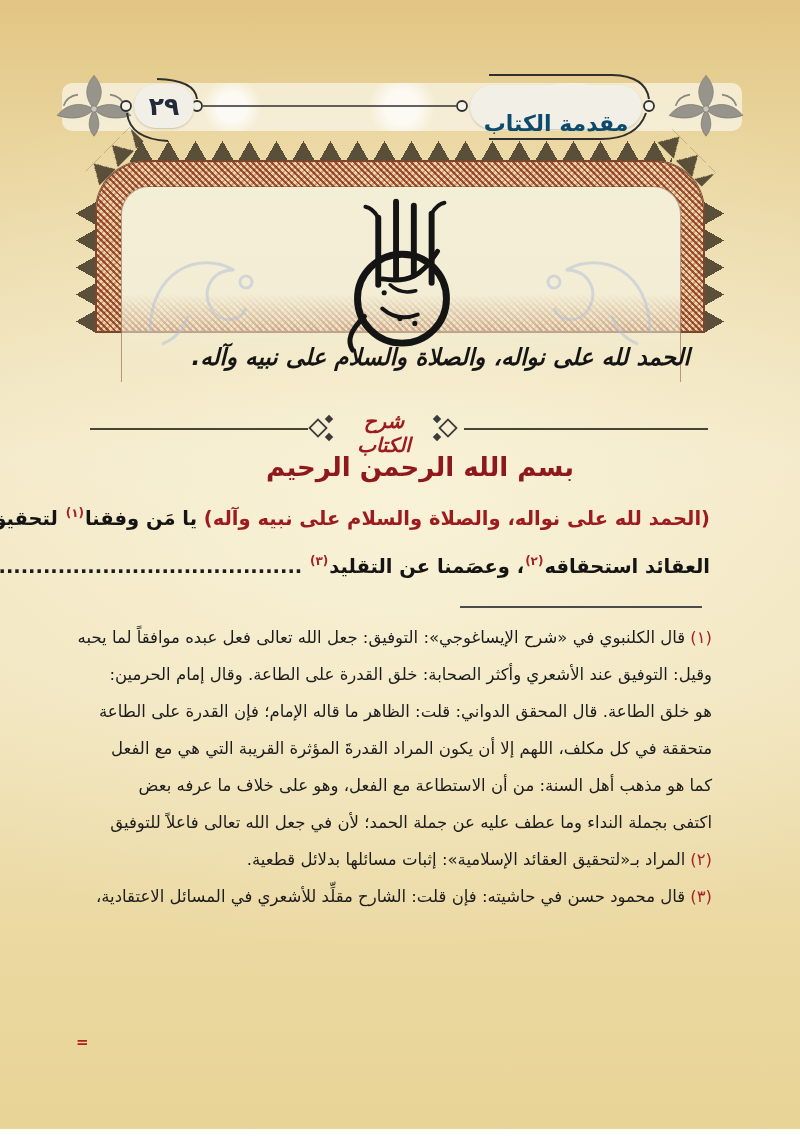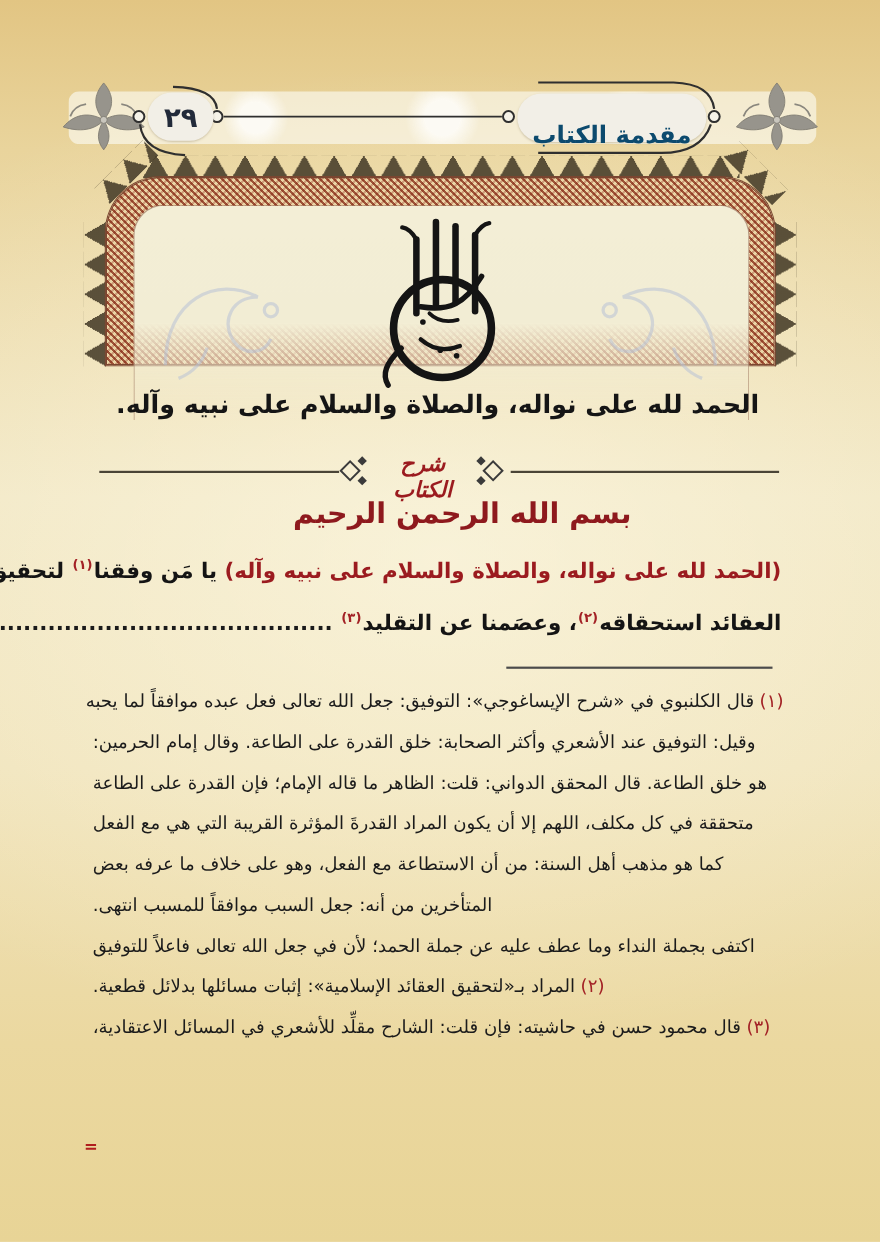--- a/index.html
+++ b/index.html
@@ -49,41 +49,41 @@
       repeating-linear-gradient(-45deg,#a85840 0 2px,#e8d2a2 2px 4.5px);
     box-shadow:inset 0 0 0 1px #7a4630, 0 0 0 1px #7a4630;}
   .fr-inner{position:absolute;left:121px;top:186px;width:558px;height:195px;border-radius:28px 28px 0 0;
     background:linear-gradient(180deg,#f3eed6 0%,#f2edd4 55%,rgba(242,237,212,0) 100%);
     border:1px solid rgba(122,70,48,.5);border-bottom:none;}
   .wm{position:absolute;top:212px;width:130px;height:140px;opacity:.5;}
   .wm.l{left:142px;}
   .wm.r{left:528px;transform:scaleX(-1);}
   .bismillah{position:absolute;left:318px;top:188px;width:164px;height:168px;}
   
-  .opening{position:absolute;right:110px;left:auto;top:355px;white-space:nowrap;
-    font-size:23px;font-weight:bold;color:#151515;}
+  .opening{position:absolute;right:110px;left:auto;top:344px;white-space:nowrap;
+    font-size:23px;font-weight:bold;color:#151515;font-style:italic;}
   .div-line{position:absolute;top:428px;height:2px;background:#4a4436;}
   .div-line.l{left:90px;width:218px;}
   .div-line.r{left:464px;width:244px;}
   .diamonds{position:absolute;top:413px;width:28px;height:30px;}
   .diamonds.dl{left:308px;}
   .diamonds.dr{left:430px;transform:scaleX(-1);}
   .div-title{position:absolute;left:334px;top:409px;width:100px;text-align:center;
     font-size:20px;font-weight:bold;font-style:italic;color:#9b1b1f;}
   .basmala{position:absolute;left:40px;right:0;top:452px;text-align:center;
     font-size:26px;font-weight:bold;color:#8e191d;}
   .matn-line{position:absolute;right:90px;white-space:nowrap;font-size:19.5px;font-weight:bold;color:#141414;}
   .m1{top:506px;}
   .m2{top:554px;}
   .seg-red{color:#9b1b1f;}
   .seg-sup{color:#a32226;font-size:12px;vertical-align:8px;margin:0 1px;}
   .seg-dots{letter-spacing:.5px;color:#1a1a1a;}
   .fn-sep{position:absolute;left:460px;top:606px;width:242px;height:2px;background:#4b4b4b;}
   .footnotes{position:absolute;left:84px;top:619px;width:628px;font-size:16.5px;line-height:37px;color:#1b1b1b;}
-  .fn-line{text-align:left;white-space:nowrap;}
+  .fn-line{text-align:right;white-space:nowrap;}
   .fn-line.center{text-align:center;white-space:normal;}
   .fn-marker{color:#a32226;margin-left:5px;}
   .fn-cont{position:absolute;left:76px;top:1033px;font-size:15px;font-weight:bold;color:#b01e1e;}
 </style>
 </head>
 <body>
 
 <div class="page">
 
   <div class="hdr-band"></div>
@@ -220,23 +220,20 @@
       </div>
 
       <div class="fn-line">
         <span>متحققة في كل مكلف، اللهم إلا أن يكون المراد القدرةَ المؤثرة القريبة التي هي مع الفعل</span>
       </div>
 
       <div class="fn-line">
         <span>كما هو مذهب أهل السنة: من أن الاستطاعة مع الفعل، وهو على خلاف ما عرفه بعض</span>
       </div>
 
-      <div class="fn-line">
-        <span>المتأخرين من أنه: جعل السبب موافقاً للمسبب انتهى.</span>
-      </div>
 
       <div class="fn-line">
         <span>اكتفى بجملة النداء وما عطف عليه عن جملة الحمد؛ لأن في جعل الله تعالى فاعلاً للتوفيق</span>
       </div>
 
 
       <div class="fn-line">
         <span class="fn-marker">(٢)</span><span>المراد بـ«لتحقيق العقائد الإسلامية»: إثبات مسائلها بدلائل قطعية.</span>
       </div>
 

